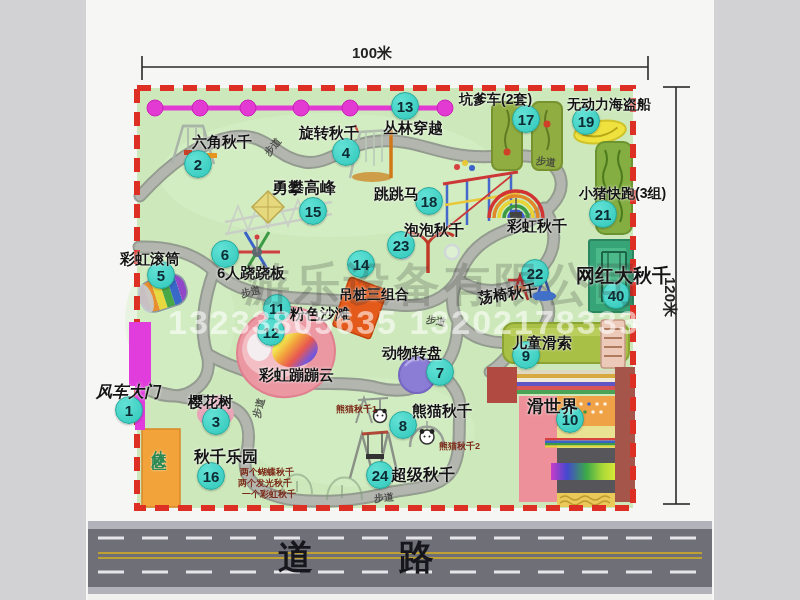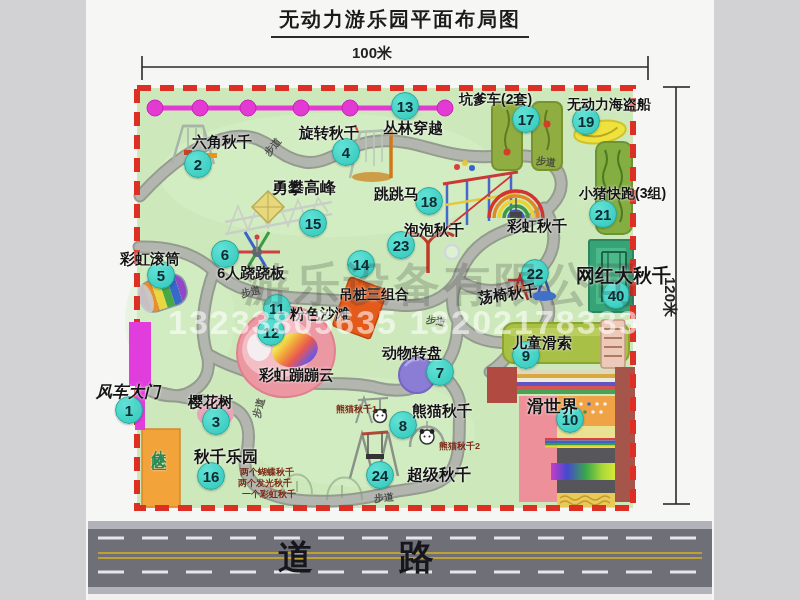--- a/index.html
+++ b/index.html
@@ -326,21 +326,20 @@
     <g>
       <rect x="88" y="521" width="624" height="76" fill="#b2b2ba"></rect>
       <rect x="88" y="529" width="624" height="58" fill="#6f6f77"></rect>
       <path d="M98,538 H702" stroke="#e6e6ea" stroke-width="3" stroke-dasharray="26 18" fill="none"></path>
       <path d="M98,572 H702" stroke="#e6e6ea" stroke-width="3" stroke-dasharray="26 18" fill="none"></path>
       <path d="M98,553 H702 M98,558 H702" stroke="#bfa133" stroke-width="2.2" fill="none"></path>
       <rect x="88" y="594" width="624" height="6" fill="#f0f0ee"></rect>
     </g>
   </svg>
 
-  <div class="title"><span>无动力游乐园平面布局图</span></div>
   <div class="dim-w">100米</div>
   <div class="dim-h">120米</div>
   <div class="rest-area">休息区</div>
   <div class="road-label">道 路</div>
   <div class="wm-company">游乐设备有限公司</div>
   <div class="wm-phone">13233805635 13202178333</div>
 
   <div id="overlay">
       <div class="marker" style="left: 129px; top: 410px;">1</div>
       <div class="map-label" style="left: 96px; top: 382px; font-size: 16px; font-style: italic;">风车大门</div>
@@ -363,40 +362,40 @@
       <div class="marker" style="left: 570px; top: 419px;">10</div>
       <div class="map-label" style="left: 527px; top: 395px; font-size: 17px;">滑世界</div>
       <div class="marker" style="left: 277px; top: 308px;">11</div>
       <div class="map-label" style="left: 290px; top: 305px; font-size: 15px;">粉色沙滩</div>
       <div class="marker" style="left: 271px; top: 332px;">12</div>
       <div class="map-label" style="left: 259px; top: 366px; font-size: 15px;">彩虹蹦蹦云</div>
       <div class="marker" style="left: 405px; top: 106px;">13</div>
       <div class="map-label" style="left: 383px; top: 119px; font-size: 15px;">丛林穿越</div>
       <div class="marker" style="left: 361px; top: 264px;">14</div>
       <div class="map-label" style="left: 339px; top: 286px; font-size: 14px;">吊桩三组合</div>
-      <div class="marker" style="left: 313px; top: 223px; text-align: center;">15</div>
+      <div class="marker" style="left: 313px; top: 211px; text-align: center;">15</div>
       <div class="map-label" style="left: 272px; top: 178px; font-size: 16px;">勇攀高峰</div>
       <div class="marker" style="left: 211px; top: 476px;">16</div>
       <div class="map-label" style="left: 194px; top: 447px; font-size: 16px;">秋千乐园</div>
       <div class="marker" style="left: 526px; top: 119px;">17</div>
       <div class="map-label" style="left: 459px; top: 91px; font-size: 14px;">坑爹车(2套)</div>
       <div class="marker" style="left: 429px; top: 201px;">18</div>
       <div class="map-label" style="left: 374px; top: 185px; font-size: 15px;">跳跳马</div>
       <div class="marker" style="left: 586px; top: 121px;">19</div>
       <div class="map-label" style="left: 567px; top: 96px; font-size: 14px;">无动力海盗船</div>
       <div class="marker" style="left: 616px; top: 295px;">40</div>
       <div class="map-label" style="left: 576px; top: 263px; font-size: 19px;">网红大秋千</div>
       <div class="marker" style="left: 603px; top: 214px;">21</div>
       <div class="map-label" style="left: 579px; top: 185px; font-size: 14px;">小猪快跑(3组)</div>
       <div class="marker" style="left: 535px; top: 273px;">22</div>
       <div class="map-label" style="left: 478px; top: 285px; font-size: 15px; transform: rotate(-8deg);">荡椅秋千</div>
       <div class="marker" style="left: 401px; top: 245px;">23</div>
       <div class="map-label" style="left: 404px; top: 221px; font-size: 15px;">泡泡秋千</div>
       <div class="marker" style="left: 380px; top: 475px;">24</div>
-      <div class="map-label" style="left: 407px; top: 465px; font-size: 16px;">超级秋千</div>
+      <div class="map-label" style="left: 391px; top: 465px; font-size: 16px;">超级秋千</div>
       <div class="map-label" style="left: 507px; top: 217px; font-size: 15px;">彩虹秋千</div>
       <div class="sub-label" style="left: 320px; top: 403px;">熊猫秋千1</div>
       <div class="sub-label" style="left: 423px; top: 440px;">熊猫秋千2</div>
       <div class="sub-label" style="left: 224px; top: 466px;">两个蝴蝶秋千</div>
       <div class="sub-label" style="left: 222px; top: 477px;">两个发光秋千</div>
       <div class="sub-label" style="left: 226px; top: 488px;">一个彩虹秋千</div>
       <div class="path-label" style="left: 263px; top: 140px; transform: rotate(-50deg);">步道</div>
       <div class="path-label" style="left: 536px; top: 155px; transform: rotate(8deg);">步道</div>
       <div class="path-label" style="left: 241px; top: 285px; transform: rotate(-12deg);">步道</div>
       <div class="path-label" style="left: 426px; top: 314px; transform: rotate(10deg);">步道</div>

